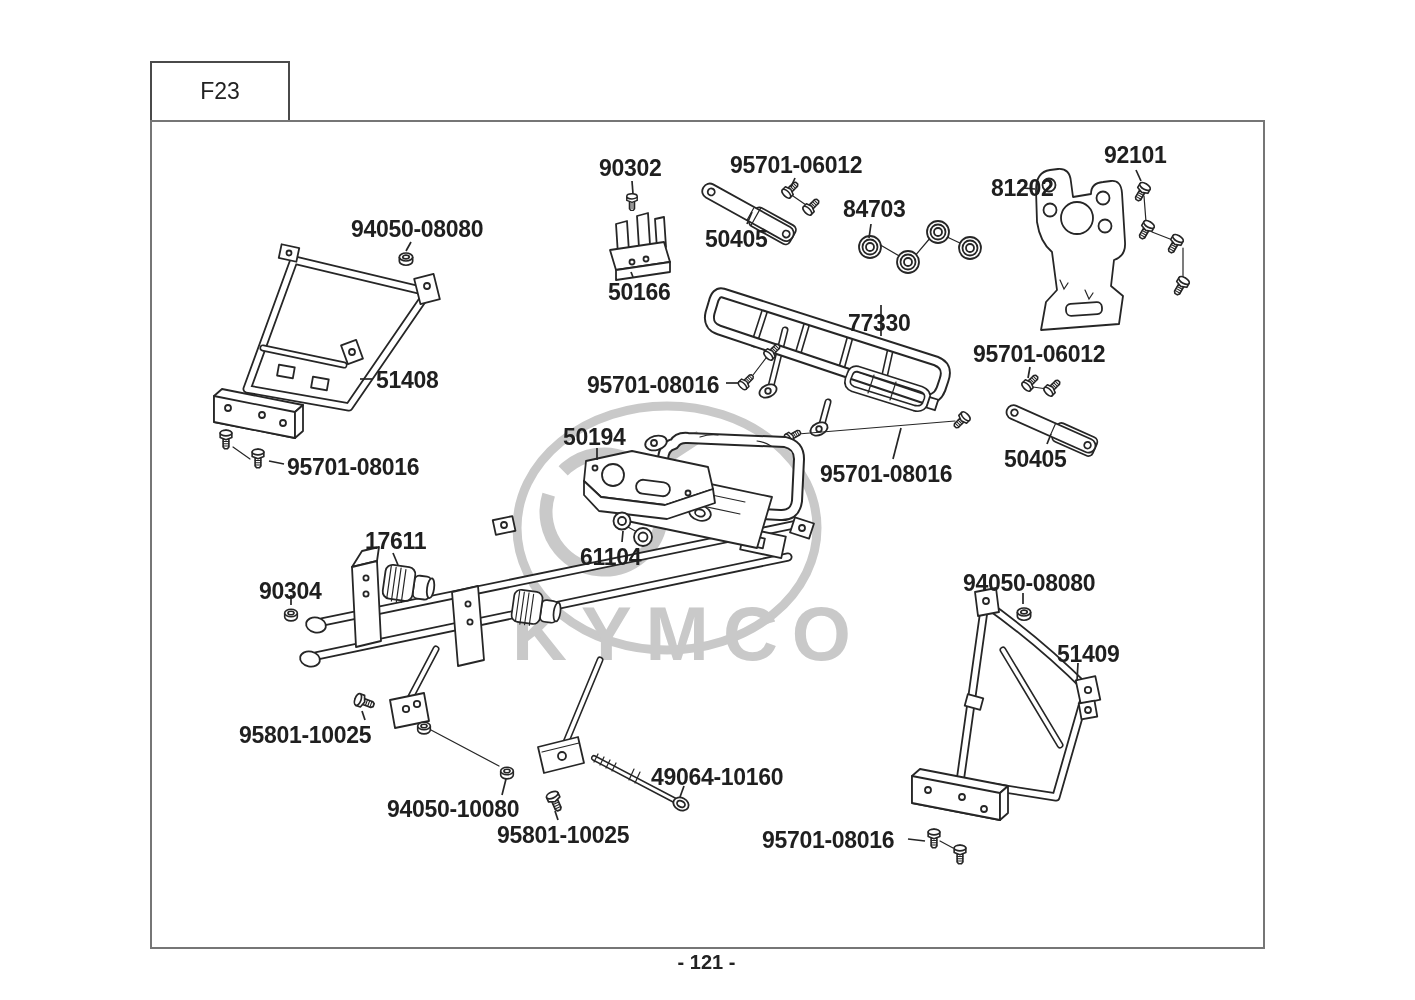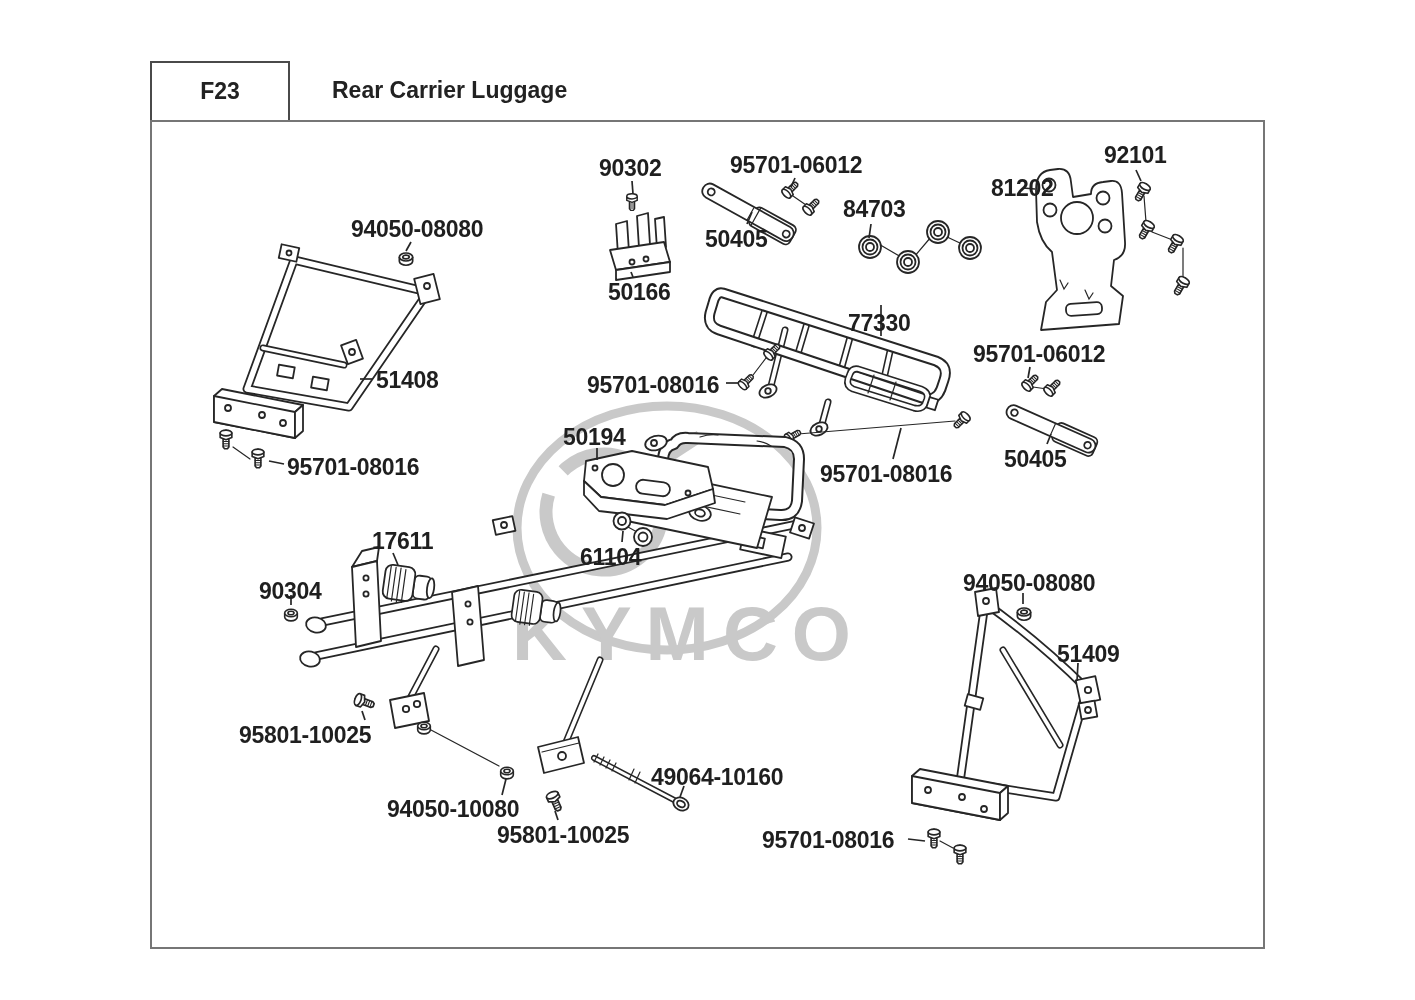--- a/index.html
+++ b/index.html
@@ -4,21 +4,21 @@
 <style>
   html,body{margin:0;padding:0;background:#fff;}
   #page{position:relative;width:1415px;height:1000px;background:#fff;
         font-family:"Liberation Sans",sans-serif;overflow:hidden;}
   
   #main-border{position:absolute;left:150px;top:120px;width:1111px;height:825px;
                border:2px solid #767676;background:transparent;}
   #code-box{position:absolute;left:150px;top:61px;width:136px;height:57px;
             border:2px solid #4a4a4a;display:flex;align-items:center;justify-content:center;
             background:#fff;}
-  #code-box span{font-size:23px;font-weight:bold;color:#222;}
+  #code-box span{font-size:23px;font-weight:normal;color:#222;}
   #page-title{position:absolute;left:332px;top:61px;height:59px;display:flex;align-items:center;
               font-size:23px;font-weight:bold;color:#222;}
   #footer-page-number{position:absolute;left:150px;top:951px;width:1113px;text-align:center;
               font-size:20px;font-weight:bold;color:#222;}
   
   #diagram-svg{position:absolute;left:0;top:0;width:1415px;height:1000px;}
   
   #labels{position:absolute;left:0;top:0;width:1415px;height:1000px;pointer-events:none;padding-left:28px;}
   .part-label{position:absolute;font-size:23px;font-weight:bold;color:#1f1f1f;
               white-space:nowrap;letter-spacing:-0.3px;}
@@ -39,21 +39,20 @@
            font-family:"Liberation Sans",sans-serif;}
 </style>
 </head>
 <body>
 
 <div id="page">
 
   <div id="code-box">
     <span>F23</span>
   </div>
-  <div id="page-title">Rear Carrier Luggage</div>
   <div id="main-border"></div>
 
   <svg id="diagram-svg" viewBox="0 0 1415 1000">
     <defs>
       <g id="bolt">
         <path class="fw" d="M-3.2,2 h6.4 v9 l-1.6,2 h-3.2 l-1.6,-2 Z"></path>
         <path class="thin" d="M-3.2,5 h6.4 M-3.2,7.5 h6.4 M-3.2,10 h6.4"></path>
         <path class="fw" d="M-6.5,-4.5 L0,-7.5 L6.5,-4.5 L6.5,0.5 L0,3 L-6.5,0.5 Z"></path>
         <ellipse class="fw" cx="0" cy="-4.5" rx="6.5" ry="3.2"></ellipse>
       </g>
@@ -340,25 +339,26 @@
       <div class="part-label" style="left: 351px; top: 216px;">94050-08080</div>
       <div class="part-label" style="left: 608px; top: 279px;">50166</div>
       <div class="part-label" style="left: 848px; top: 281px; margin-top: 29px;">77330</div>
       <div class="part-label" style="left: 973px; top: 341px;">95701-06012</div>
       <div class="part-label" style="left: 376px; top: 367px;">51408</div>
       <div class="part-label" style="left: 587px; top: 372px;">95701-08016</div>
       <div class="part-label" style="left: 563px; top: 424px;">50194</div>
       <div class="part-label" style="left: 287px; top: 454px;">95701-08016</div>
       <div class="part-label" style="left: 1004px; top: 446px;">50405</div>
       <div class="part-label" style="left: 820px; top: 461px;">95701-08016</div>
-      <div class="part-label" style="left: 365px; top: 528px; margin-left: 7px;">17611</div>
+      <div class="part-label" style="left: 365px; top: 528px;">17611</div>
       <div class="part-label" style="left: 580px; top: 544px;">61104</div>
       <div class="part-label" style="left: 259px; top: 578px;">90304</div>
       <div class="part-label" style="left: 963px; top: 570px;">94050-08080</div>
       <div class="part-label" style="left: 1057px; top: 641px;">51409</div>
       <div class="part-label" style="left: 239px; top: 722px;">95801-10025</div>
       <div class="part-label" style="left: 651px; top: 764px;">49064-10160</div>
       <div class="part-label" style="left: 387px; top: 796px;">94050-10080</div>
       <div class="part-label" style="left: 497px; top: 822px;">95801-10025</div>
       <div class="part-label" style="left: 762px; top: 827px;">95701-08016</div>
     </div>
 
+  <div id="footer-page-number">- 121 -</div>
 </div>
 
 </body></html>

